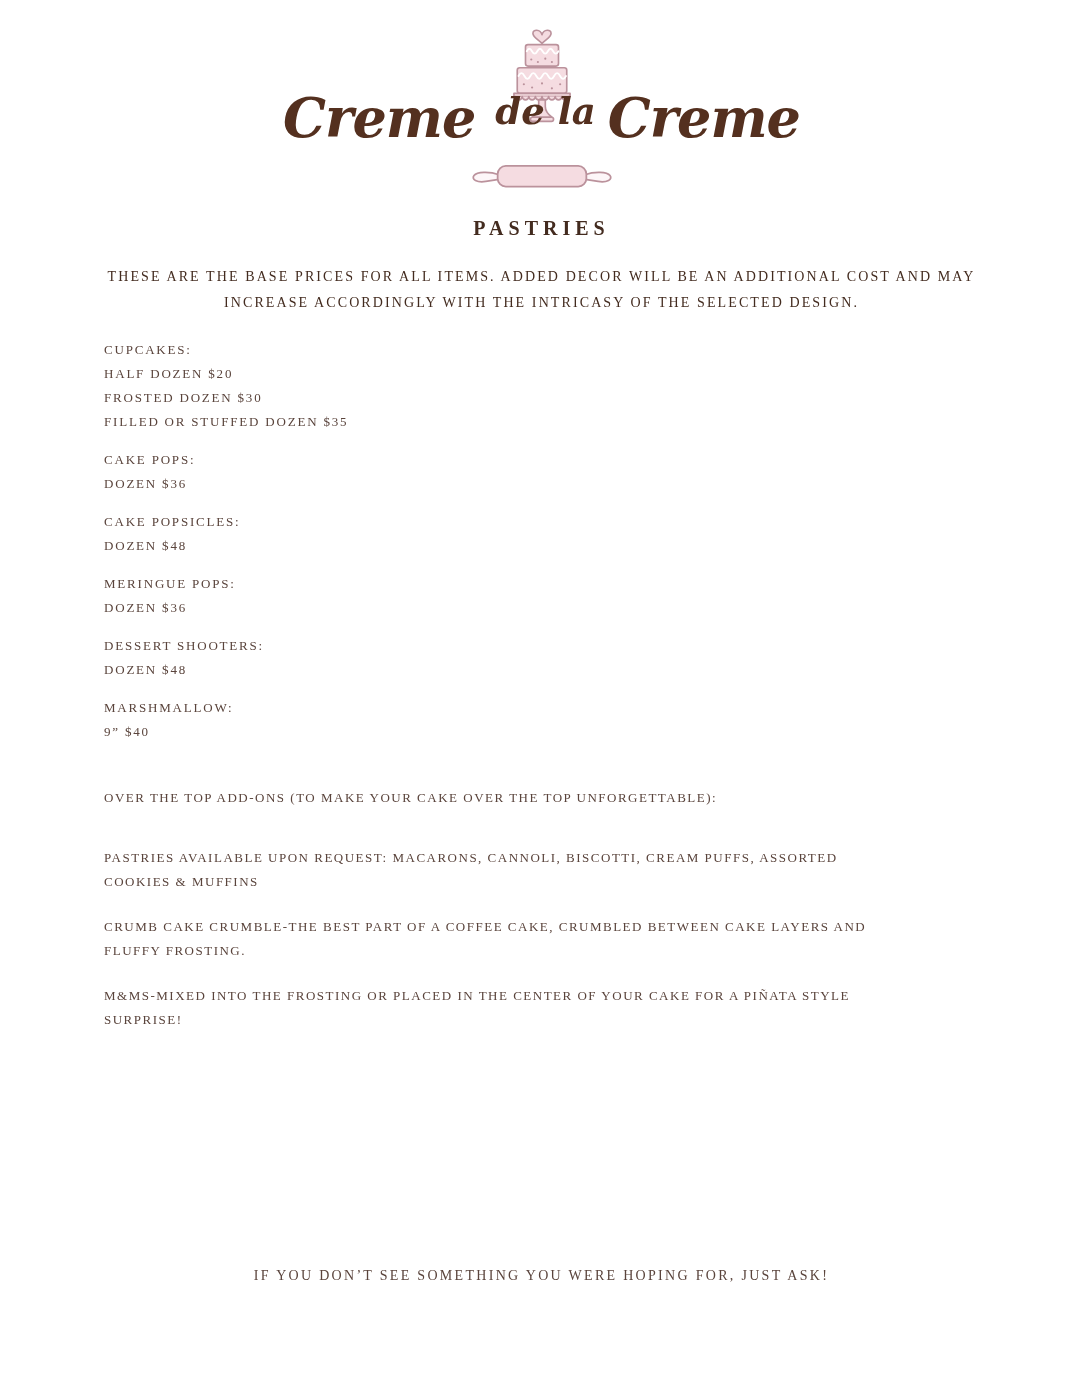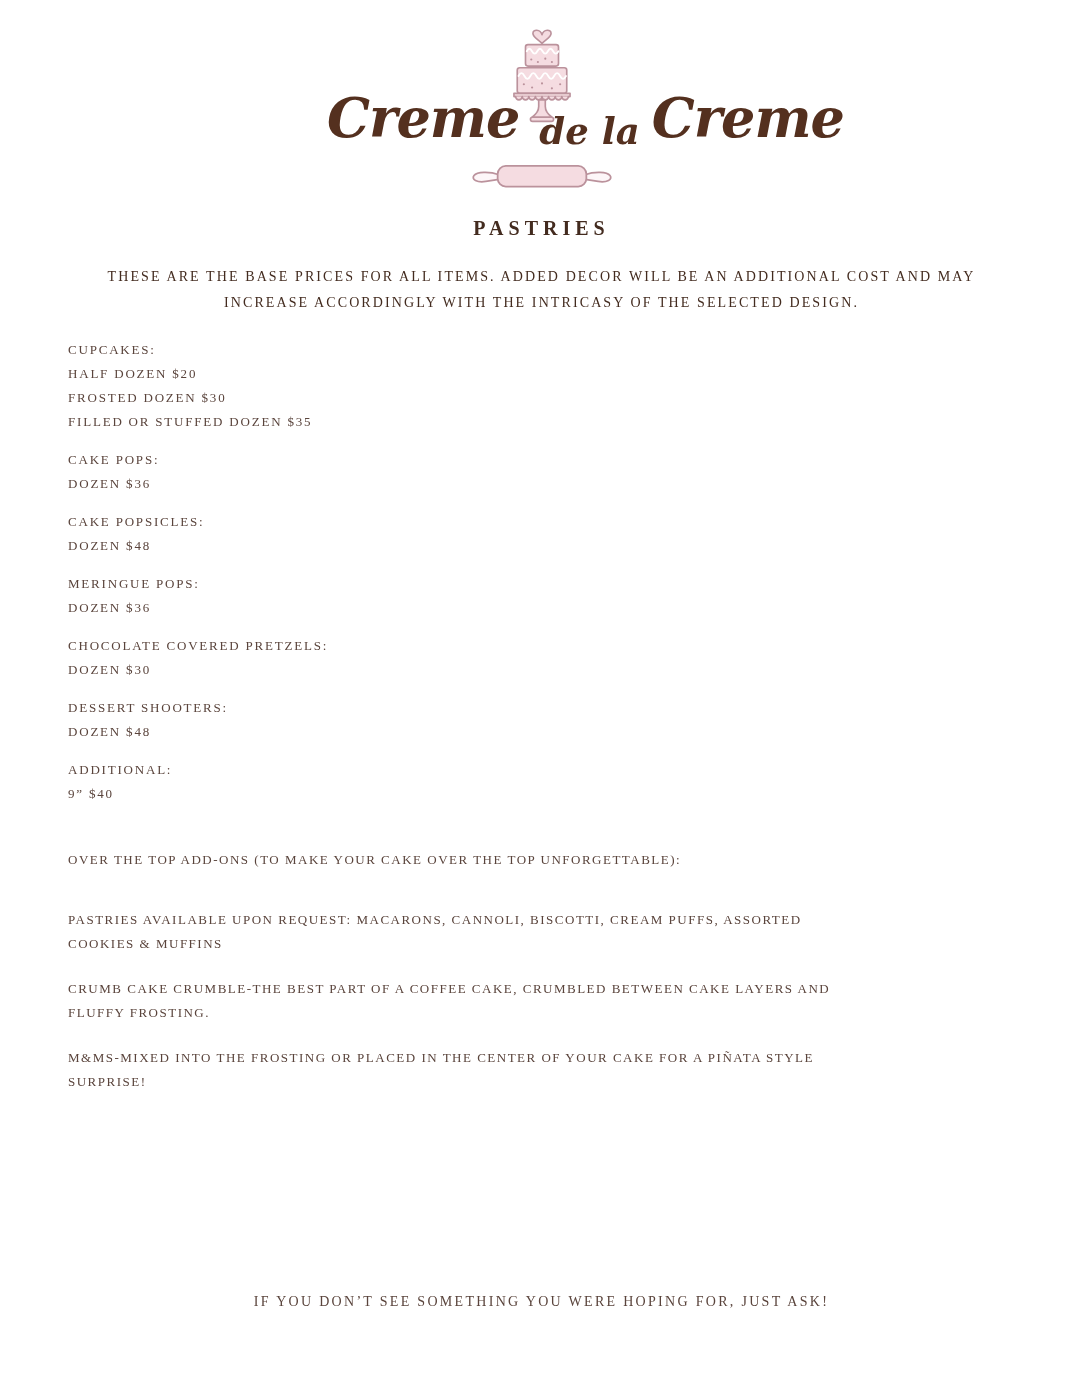--- a/index.html
+++ b/index.html
@@ -19,21 +19,21 @@
     margin:0 auto;
     background:var(--bg);
     overflow:hidden;
     color:var(--body-text);
   }
   
   .logo{position:relative;height:205px;}
   .cake{position:absolute;left:50%;top:24px;transform:translateX(-50%);line-height:0;}
   .brand-row{
     position:absolute;left:50%;top:86px;transform:translateX(-50%);
-    display:flex;align-items:flex-end;white-space:nowrap;margin-left:44px;
+    display:flex;align-items:flex-start;white-space:nowrap;
   }
   .brand-word{
     font-family:"DejaVu Serif", serif;
     font-style:italic;font-weight:700;
     font-size:54px;color:var(--script-text);
     letter-spacing:-1px;
   }
   .brand-mid{
     font-family:"DejaVu Serif", serif;
     font-style:italic;font-weight:700;
@@ -51,41 +51,40 @@
     color:var(--heading-text);
   }
   .intro{
     width:910px;margin:24px auto 0;
     text-align:center;
     font-size:14px;letter-spacing:2.1px;line-height:26px;
     color:var(--heading-text);
   }
   
   .content{
-    padding:0 130px 0 68px;
+    padding:0 130px 0 104px;
     margin-top:22px;
     font-size:13px;letter-spacing:1.8px;line-height:24px;
     color:var(--body-text);
   }
   .group{margin-bottom:14px;}
   .para{
     max-width:805px;
     letter-spacing:1.5px;
     line-height:24px;
   }
   .request{margin-top:36px;}
   .addons-heading{margin-top:42px;}
   .addon{margin-top:21px;}
   
   .footer{
     position:absolute;left:0;right:0;top:1268px;
     text-align:center;
     font-size:14px;letter-spacing:2.3px;
     color:var(--body-text);
-    margin-top:26px;
   }
   .icon-fill{fill:var(--icon-pink);}
   .icon-stroke{stroke:var(--icon-outline);}
 </style>
 </head>
 <body>
 
 <div class="page">
 
   <header class="logo">
@@ -166,36 +165,30 @@
           </div>
         </section>
 
         <section class="group">
           <div class="group-name">MERINGUE POPS:</div>
           <div>
             <div class="group-line">DOZEN $36</div>
           </div>
         </section>
 
-        <section class="group">
-          <div class="group-name">CHOCOLATE COVERED PRETZELS:</div>
-          <div>
-            <div class="group-line">DOZEN $30</div>
-          </div>
-        </section>
 
         <section class="group">
           <div class="group-name">DESSERT SHOOTERS:</div>
           <div>
             <div class="group-line">DOZEN $48</div>
           </div>
         </section>
 
         <section class="group">
-          <div class="group-name">ADDITIONAL:</div>
+          <div class="group-name">MARSHMALLOW:</div>
           <div>
             <div class="group-line">9” $40</div>
           </div>
         </section>
       </div>
 
     <p class="para addons-heading">OVER THE TOP ADD-ONS (TO MAKE YOUR CAKE OVER THE TOP UNFORGETTABLE):</p>
 
     <p class="para request">PASTRIES AVAILABLE UPON REQUEST: MACARONS, CANNOLI, BISCOTTI, CREAM PUFFS, ASSORTED COOKIES &amp; MUFFINS</p>
 

